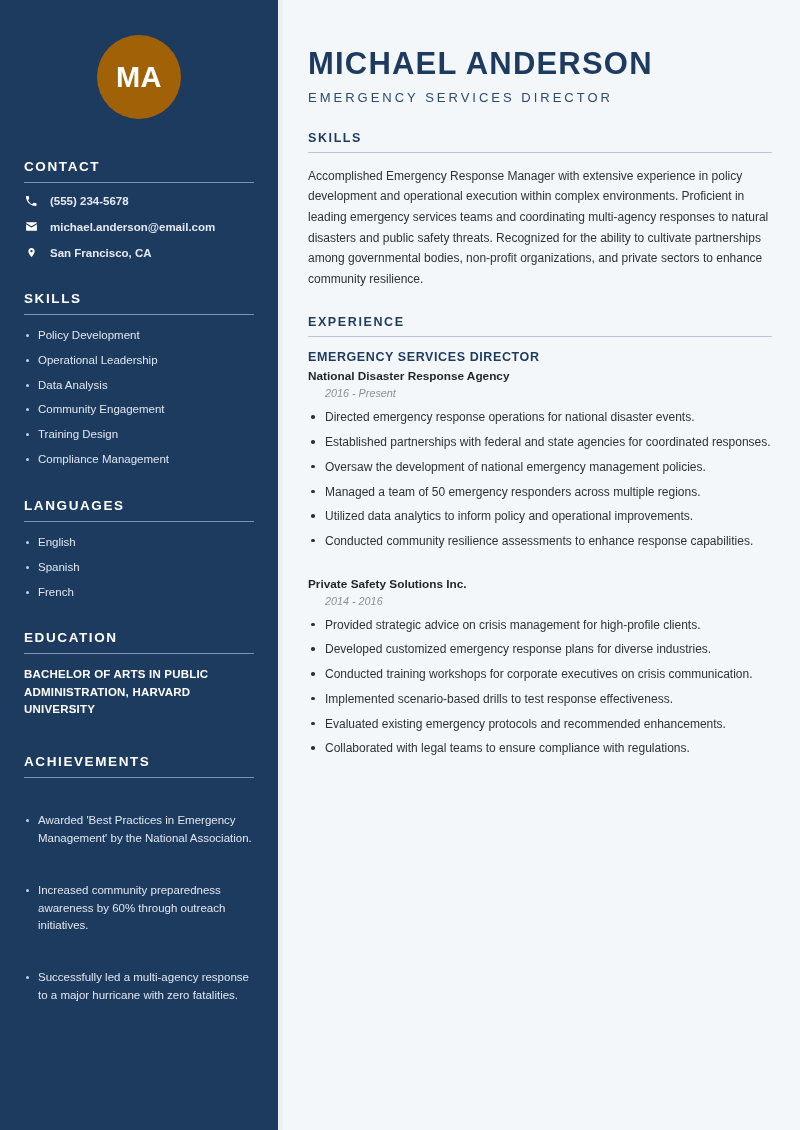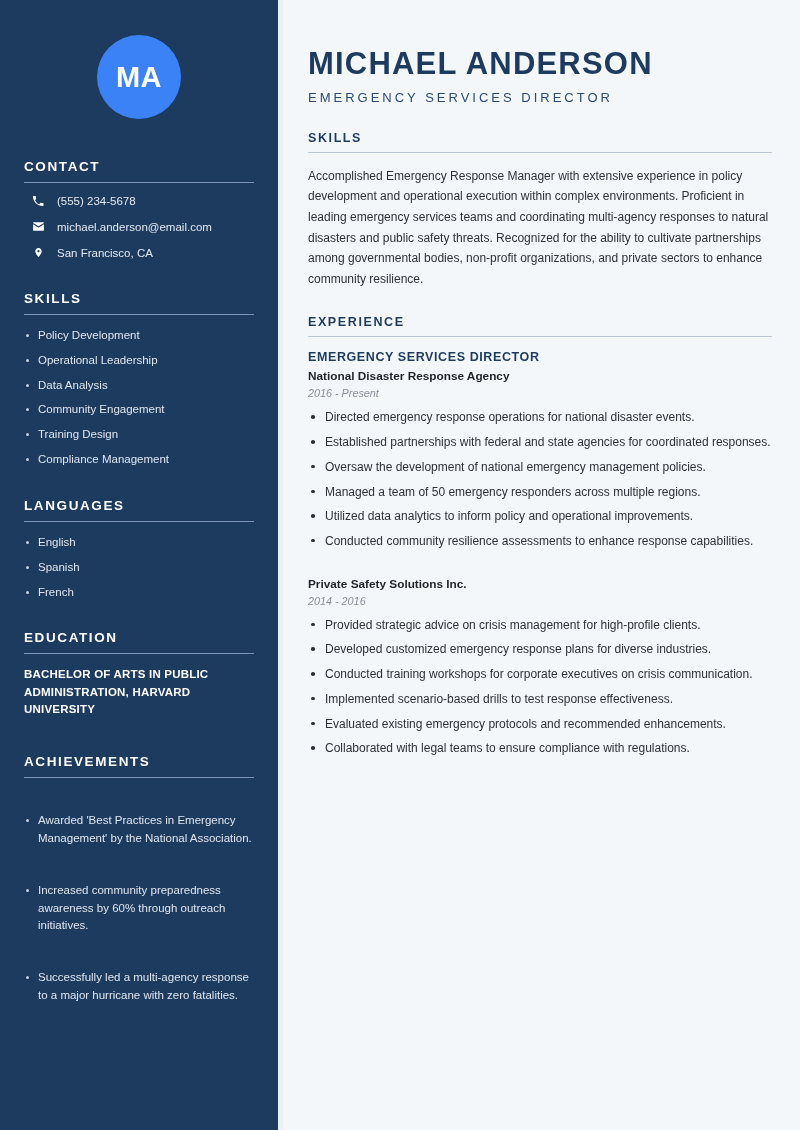--- a/index.html
+++ b/index.html
@@ -43,21 +43,21 @@
 
   .avatar-wrap {
     padding-top: 35px;
     display: flex;
     justify-content: center;
   }
   .avatar {
     width: 84px;
     height: 84px;
     border-radius: 50%;
-    background: #3b82f6;
+    background: #a16207;
     display: flex;
     align-items: center;
     justify-content: center;
     color: #ffffff;
     font-size: 29px;
     font-weight: bold;
     letter-spacing: 0.5px;
   }
 
   .side-section {
@@ -73,22 +73,23 @@
   }
   .side-rule {
     height: 1px;
     background: #7b93b4;
     margin-top: 8px;
     margin-bottom: 12px;
   }
 
   .contact-list {
     list-style: none;
-    margin: 7px;
-    padding: 0;
+    margin: 0;
+    padding: 0;
+    font-weight: bold;
   }
   .contact-item {
     display: flex;
     align-items: center;
     margin-bottom: 13px;
     color: #e3e9f1;
     font-size: 11.5px;
   }
   .contact-icon {
     width: 14px;
@@ -195,21 +196,21 @@
   .exp-company {
     color: #1e2429;
     font-size: 11.8px;
     font-weight: bold;
     margin: 0 0 4px 0;
   }
   .exp-dates {
     color: #8a9099;
     font-size: 10.8px;
     font-style: italic;
-    margin: 0 0 9px 0;
+    margin: 0 0 9px 17px;
   }
   .exp-ul {
     list-style: none;
     margin: 0;
     padding: 0;
   }
   .exp-li {
     position: relative;
     color: #2c3238;
     font-size: 12px;

